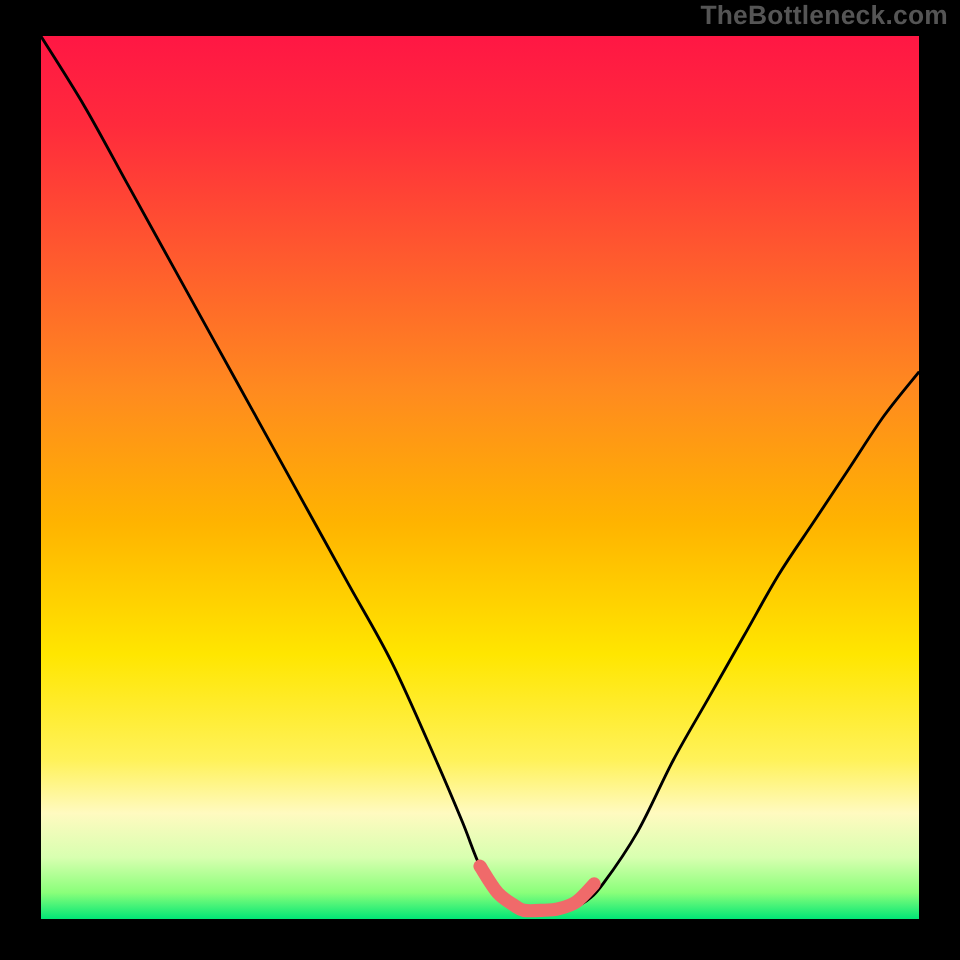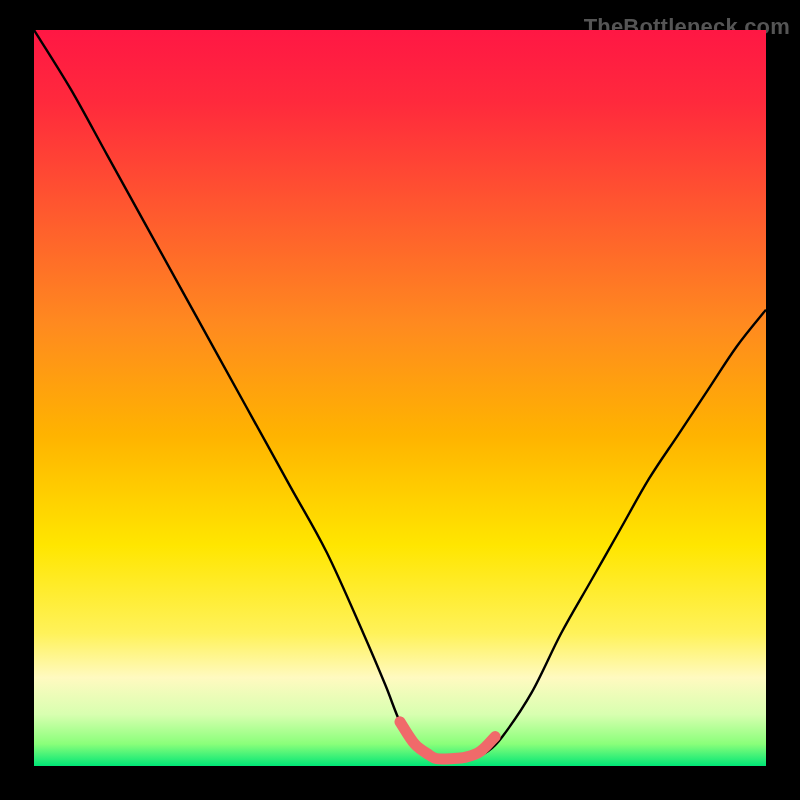--- a/index.html
+++ b/index.html
@@ -12,21 +12,21 @@
     overflow: hidden;
   }
   .frame {
     position: relative;
     width: 800px;
     height: 800px;
     background: #000;
   }
   .watermark {
     position: absolute;
-    top: 14px;
+    top: 0;
     right: 10px;
     color: #555;
     font-size: 22px;
     font-weight: 600;
     letter-spacing: 0.2px;
     user-select: none;
   }
   
   .plot {
     position: absolute;

